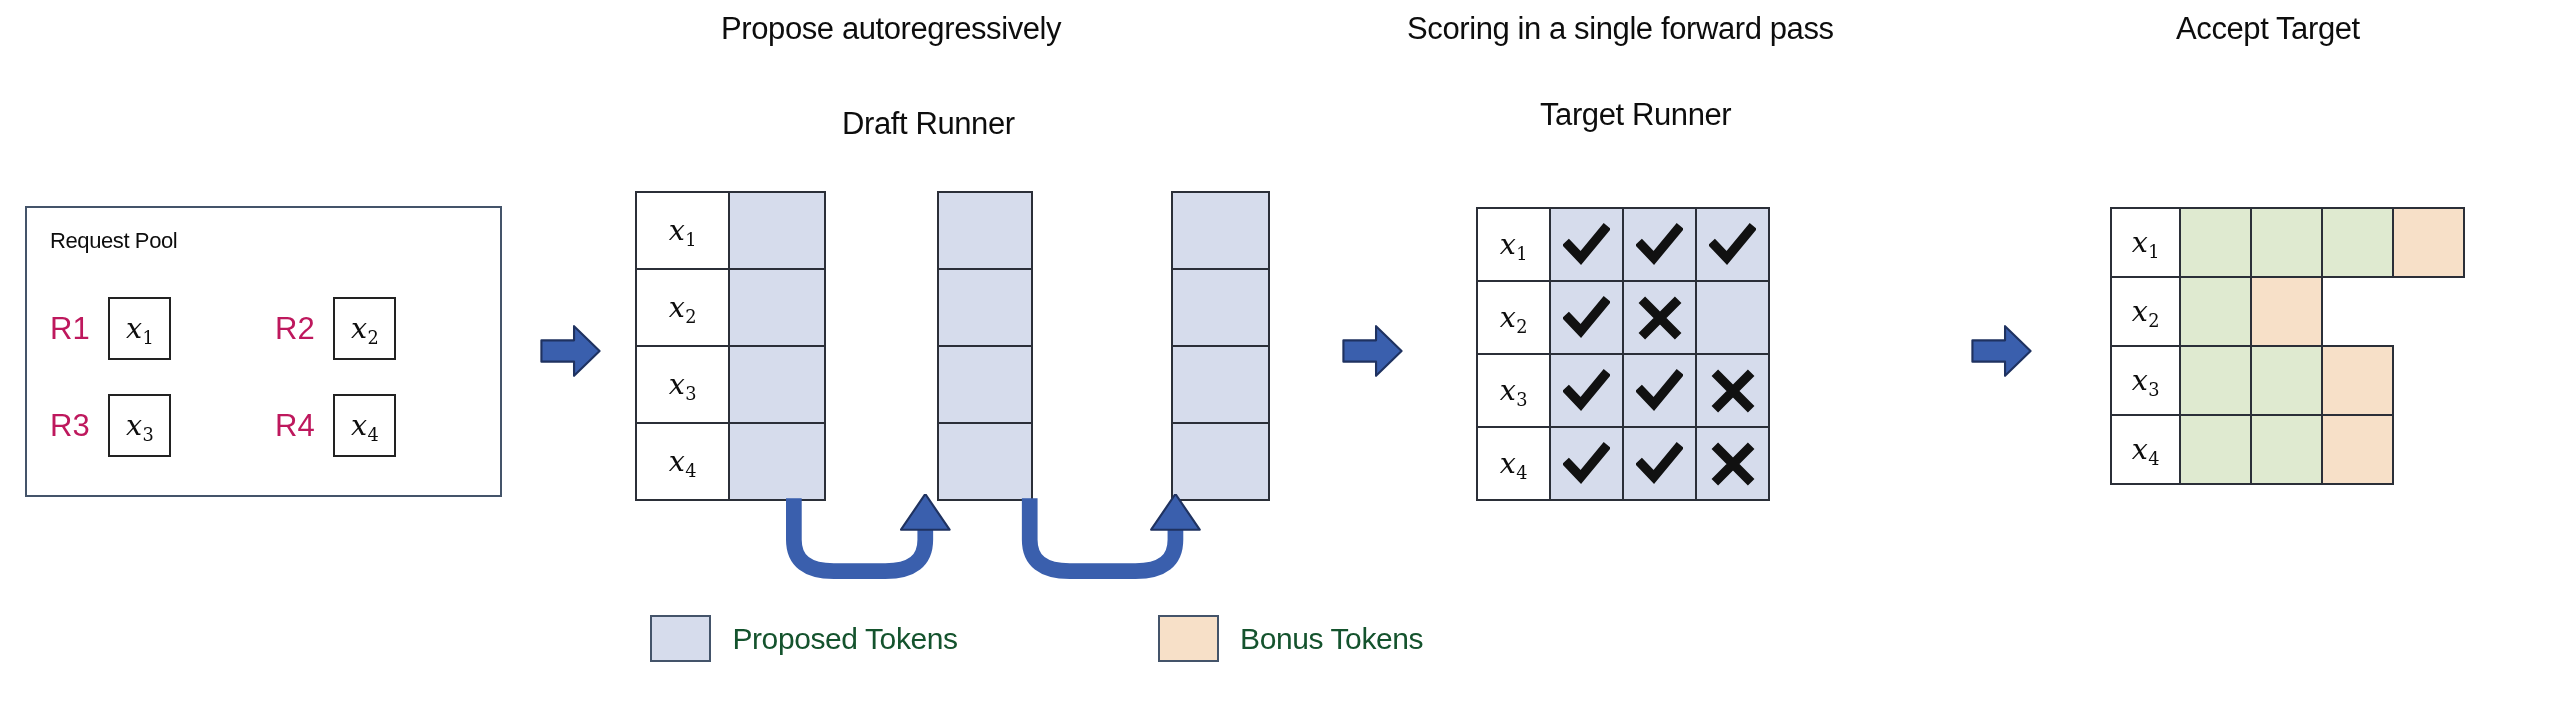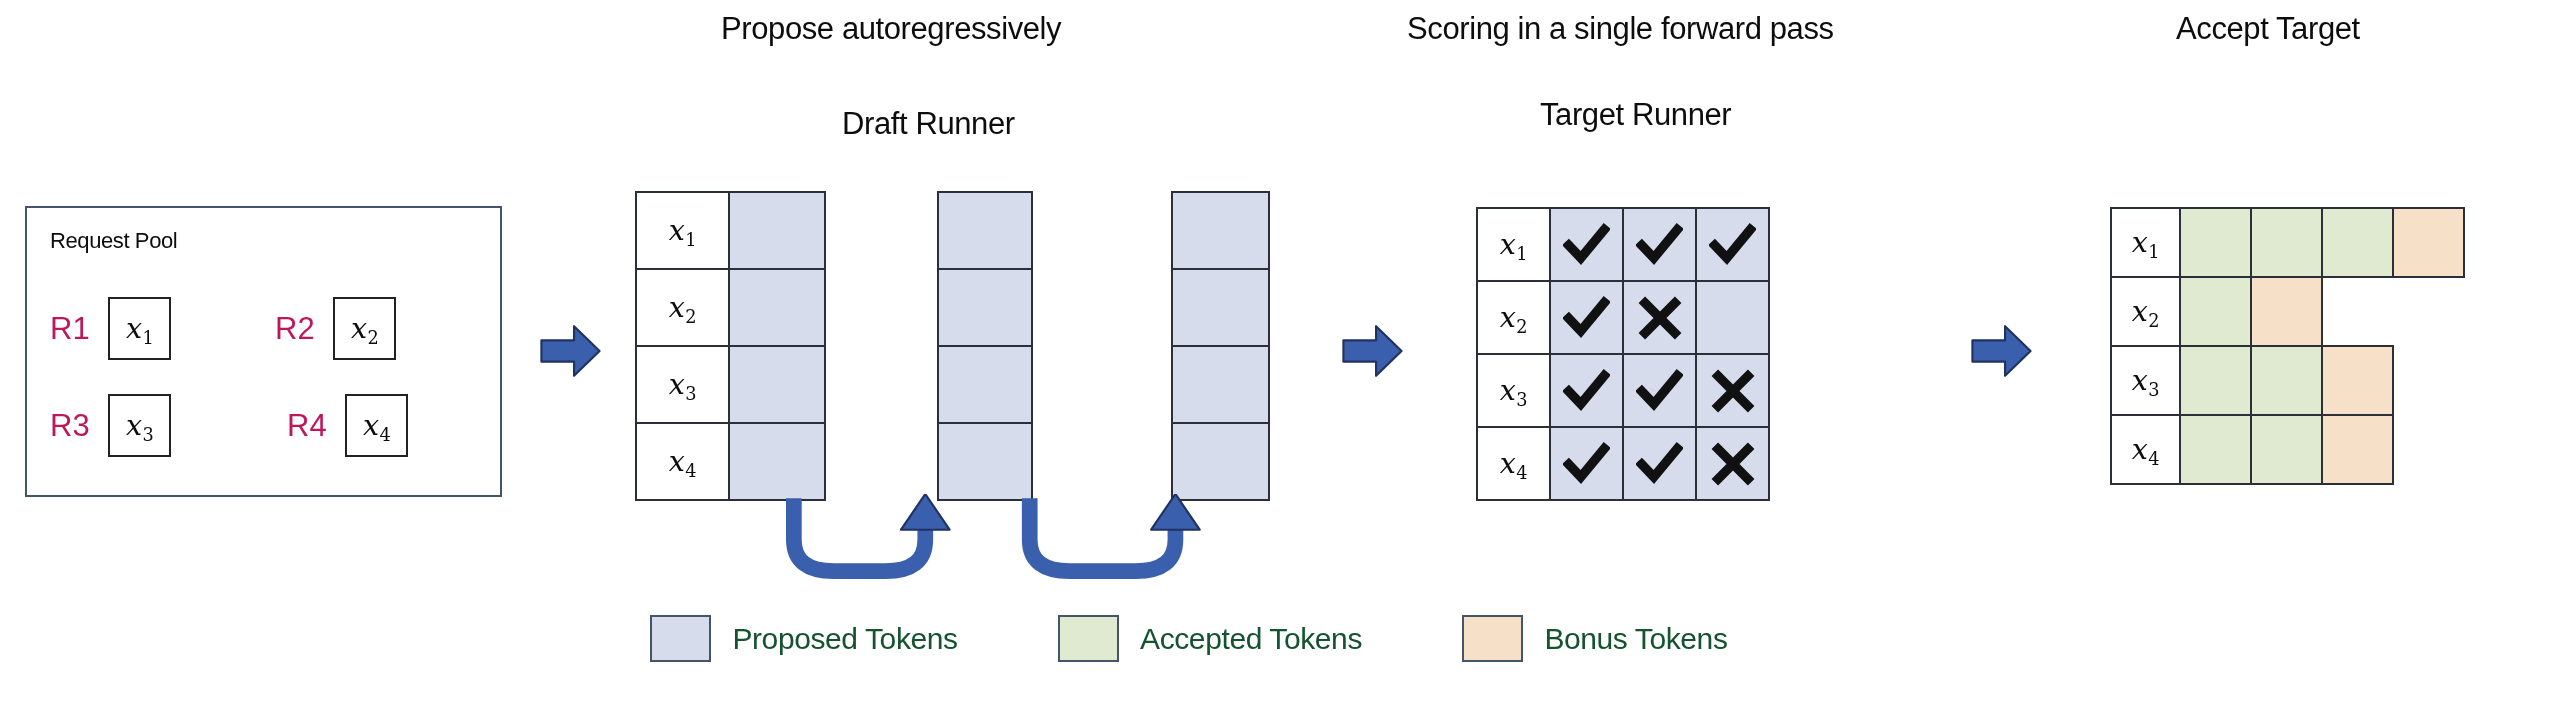--- a/index.html
+++ b/index.html
@@ -196,21 +196,21 @@
       </span>
     </div>
 
     <div class="req-entry" style="left:23px; top:186px;">
       <span class="req-label">R3</span>
       <span class="req-box">
         <span class="tok"><i>x</i><sub>3</sub></span>
       </span>
     </div>
 
-    <div class="req-entry" style="left:260px; top:186px;">
+    <div class="req-entry" style="left:248px; top:186px;">
       <span class="req-label">R4</span>
       <span class="req-box">
         <span class="tok"><i>x</i><sub>4</sub></span>
       </span>
     </div>
   </div>
 
   <div class="block-arrow" style="left:540px; top:323px;">
     <svg viewBox="0 0 86 78" width="61" height="56">
       <polygon points="2,24 48,24 48,4 84,39 48,74 48,54 2,54" fill="#3a5fad" stroke="#1f3260" stroke-width="3" stroke-linejoin="round"></polygon>
@@ -436,24 +436,20 @@
       </tr>
     </tbody>
   </table>
 
   <div id="legend">
     <div class="legend-item">
       <span class="legend-swatch" style="background:#d6dcec;"></span>
       <span class="legend-label">Proposed Tokens</span>
     </div>
     <div class="legend-gap"></div>
-    <div class="legend-item">
-      <span class="legend-swatch" style="background:#dfead0;"></span>
-      <span class="legend-label">Accepted Tokens</span>
-    </div>
     <div class="legend-gap"></div>
     <div class="legend-item">
       <span class="legend-swatch" style="background:#f7e0c8;"></span>
       <span class="legend-label">Bonus Tokens</span>
     </div>
   </div>
 
 </div>
 
 

